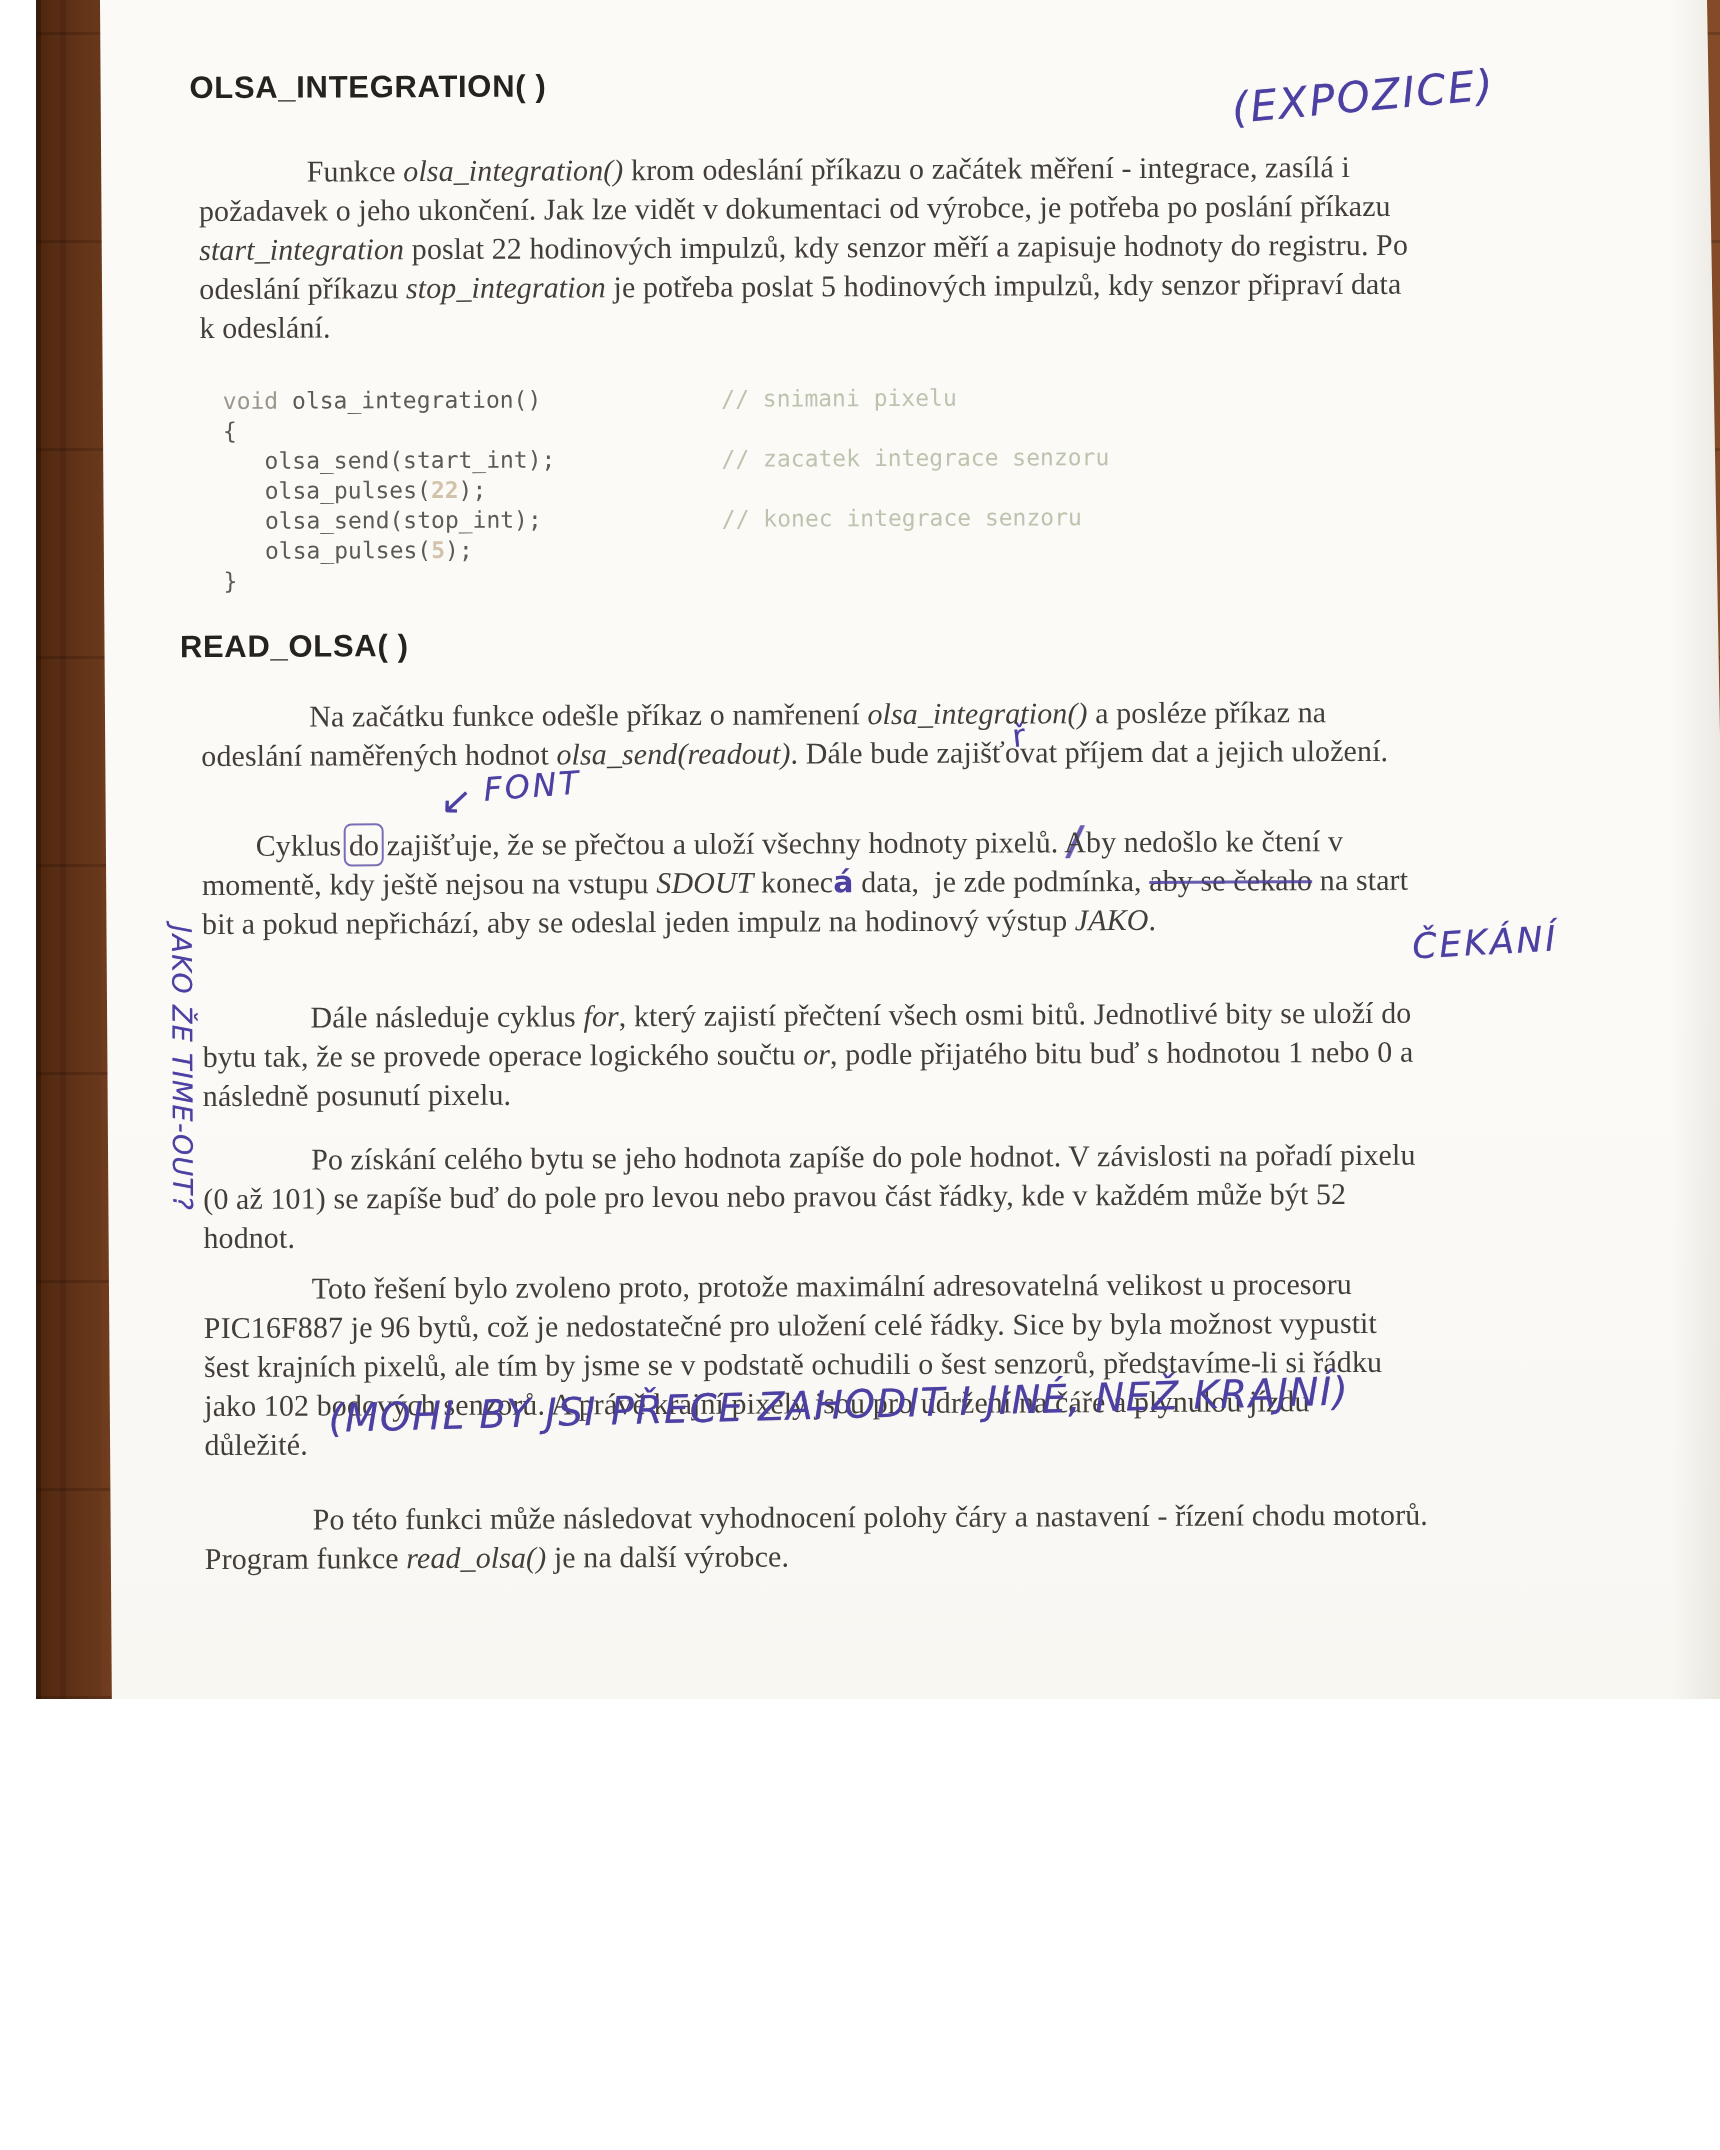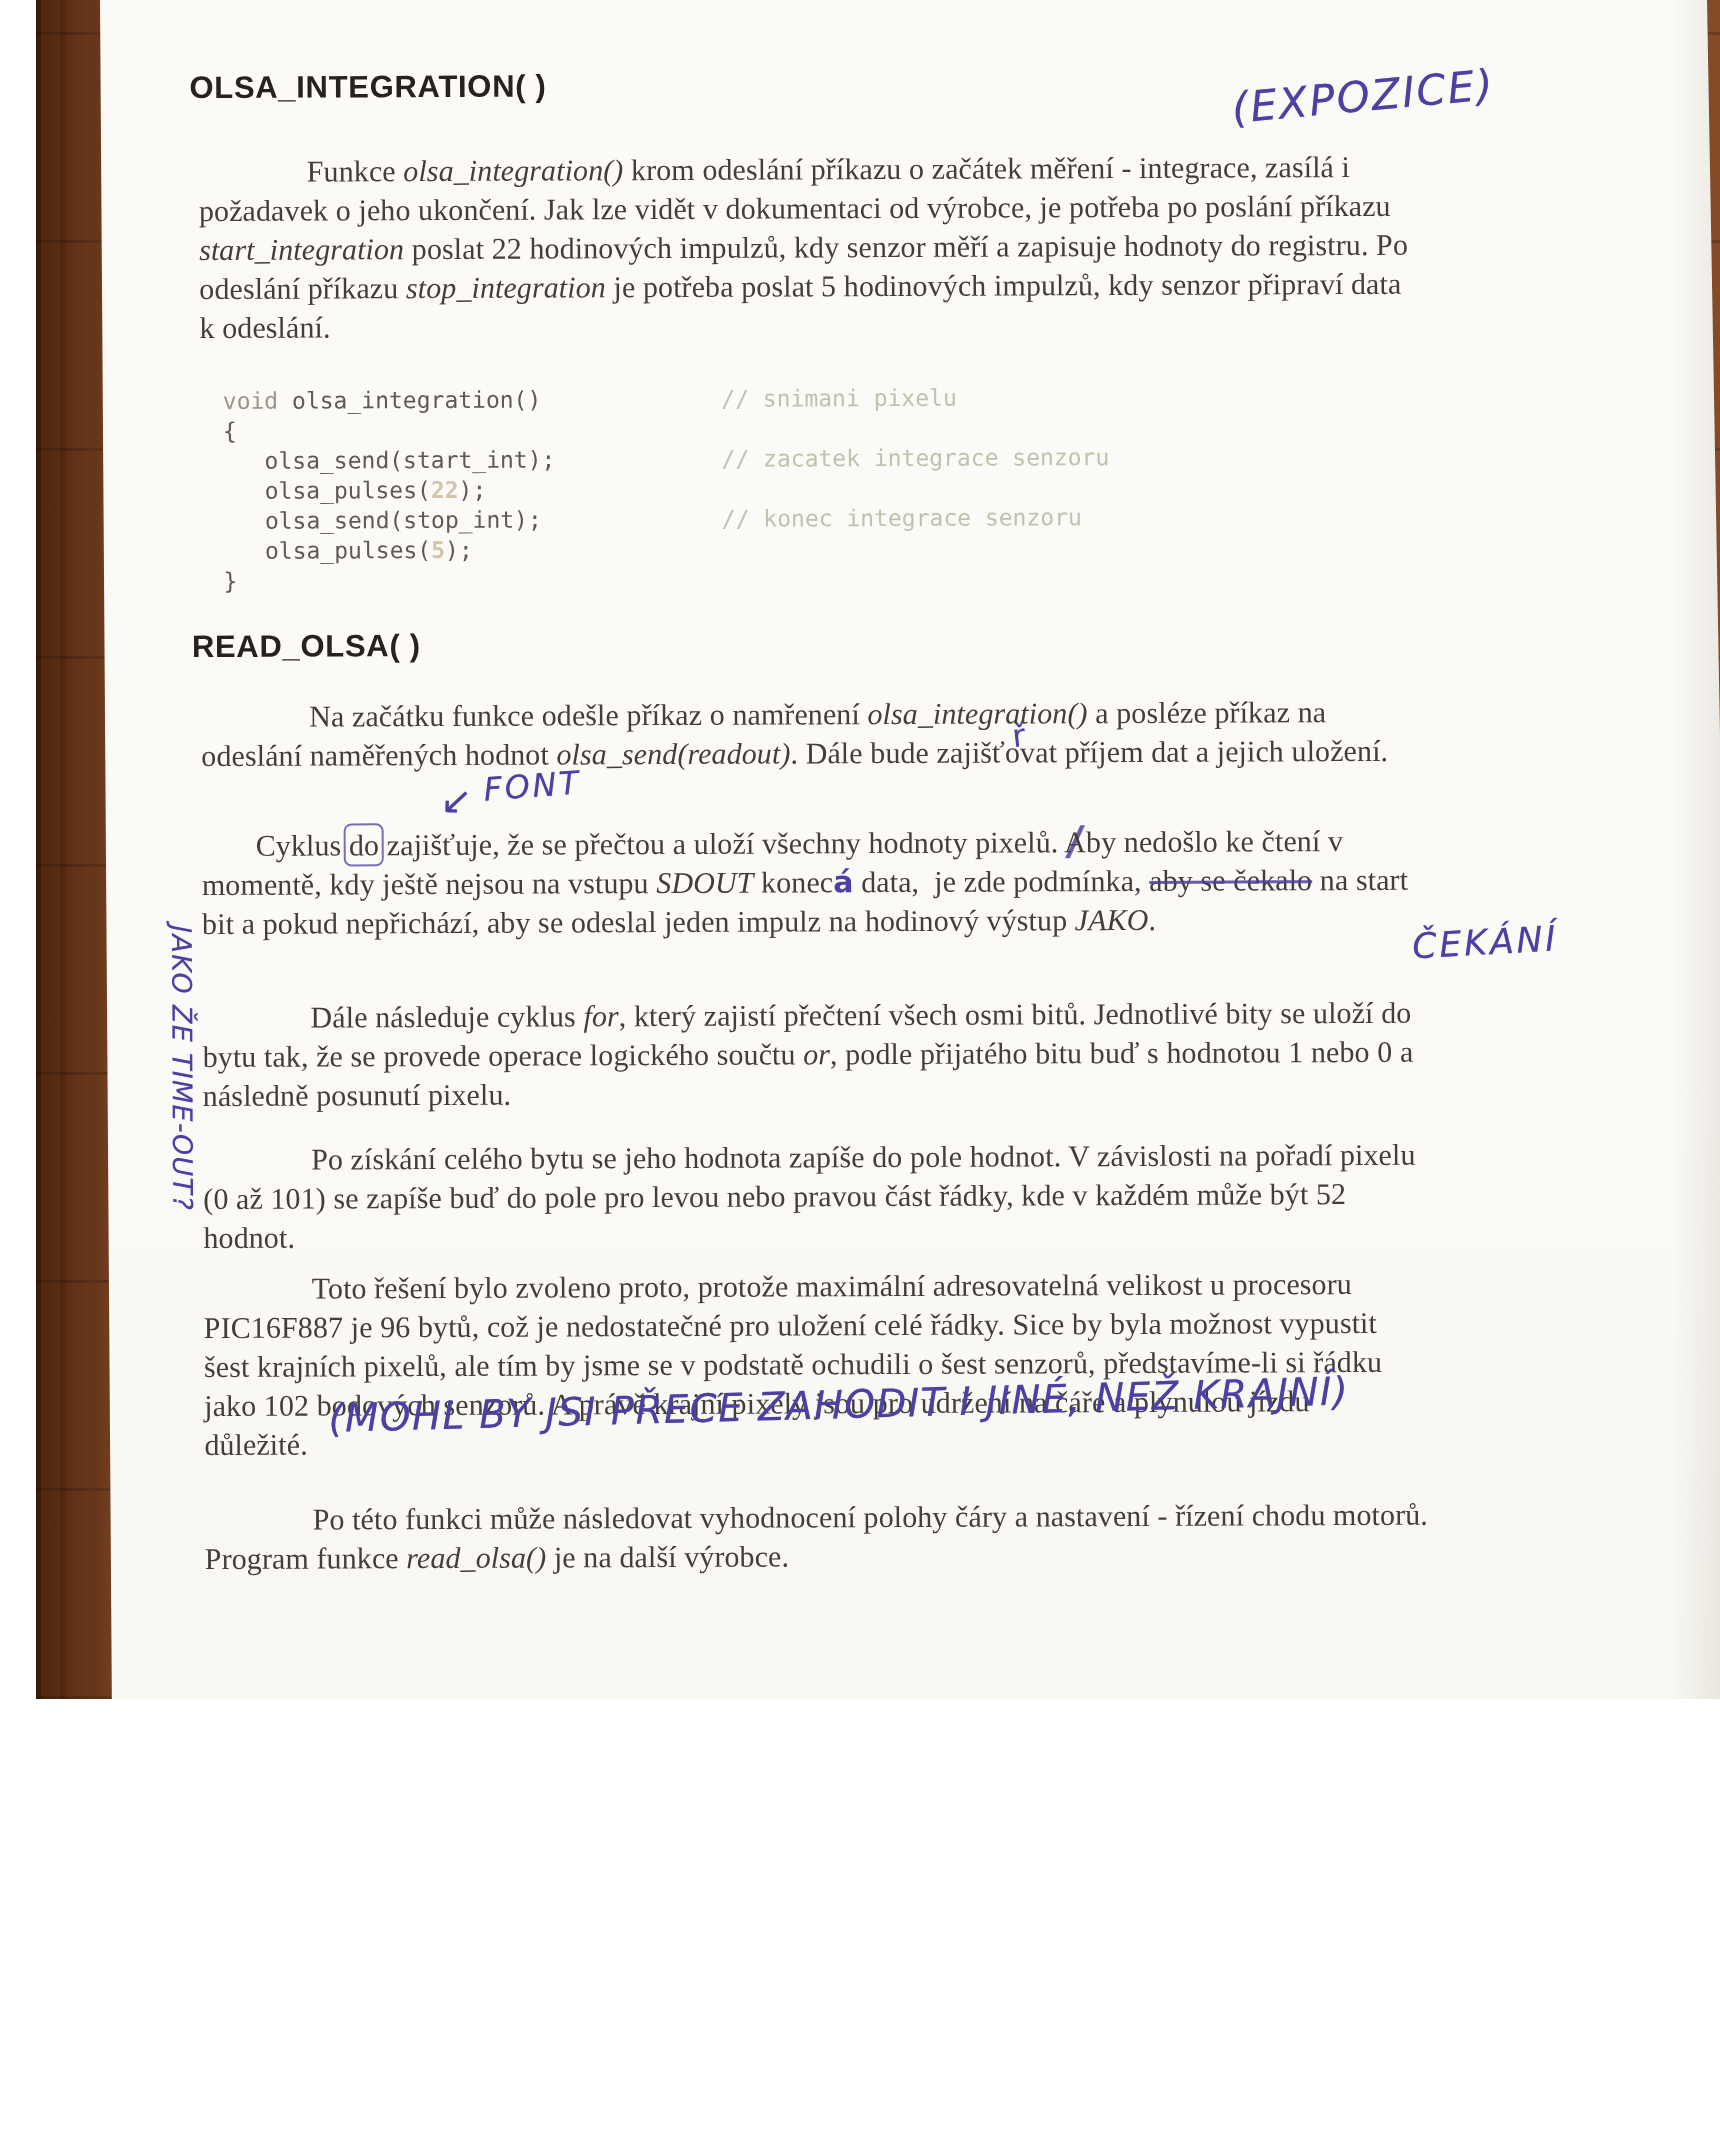--- a/index.html
+++ b/index.html
@@ -77,21 +77,21 @@
 k odeslání.</span></div>
 
       <div class="abs code-text" style="left:188px; top:383px;"><span class="seg-kw">void </span><span>olsa_integration()             </span><span class="seg-com">// snimani pixelu
 </span><span>{
 </span><span>   olsa_send(start_int);            </span><span class="seg-com">// zacatek integrace senzoru
 </span><span>   olsa_pulses(</span><span class="seg-num">22</span><span>);
 </span><span>   olsa_send(stop_int);             </span><span class="seg-com">// konec integrace senzoru
 </span><span>   olsa_pulses(</span><span class="seg-num">5</span><span>);
 </span><span>}</span></div>
 
-      <div class="abs h-sans" style="left:156px; top:626px;">READ_OLSA( )</div>
+      <div class="abs h-sans" style="left:144px; top:626px;">READ_OLSA( )</div>
 
       <div class="abs ink ink-caron" style="left:976px; top:718px;">ř</div>
 
       <div class="abs body-text" style="left:165px; top:694px;"><span>Na začátku funkce odešle příkaz o namřenení </span><span class="seg-i">olsa_integration()</span><span> a posléze příkaz na
 odeslání naměřených hodnot </span><span class="seg-i">olsa_send(readout)</span><span>. Dále bude zajišťovat příjem dat a jejich uložení.</span></div>
 
       <div class="abs ink ink-font" style="left:403px; top:762px;">
         <span class="ink-arrow">↙</span><span>FONT</span>
       </div>
 

